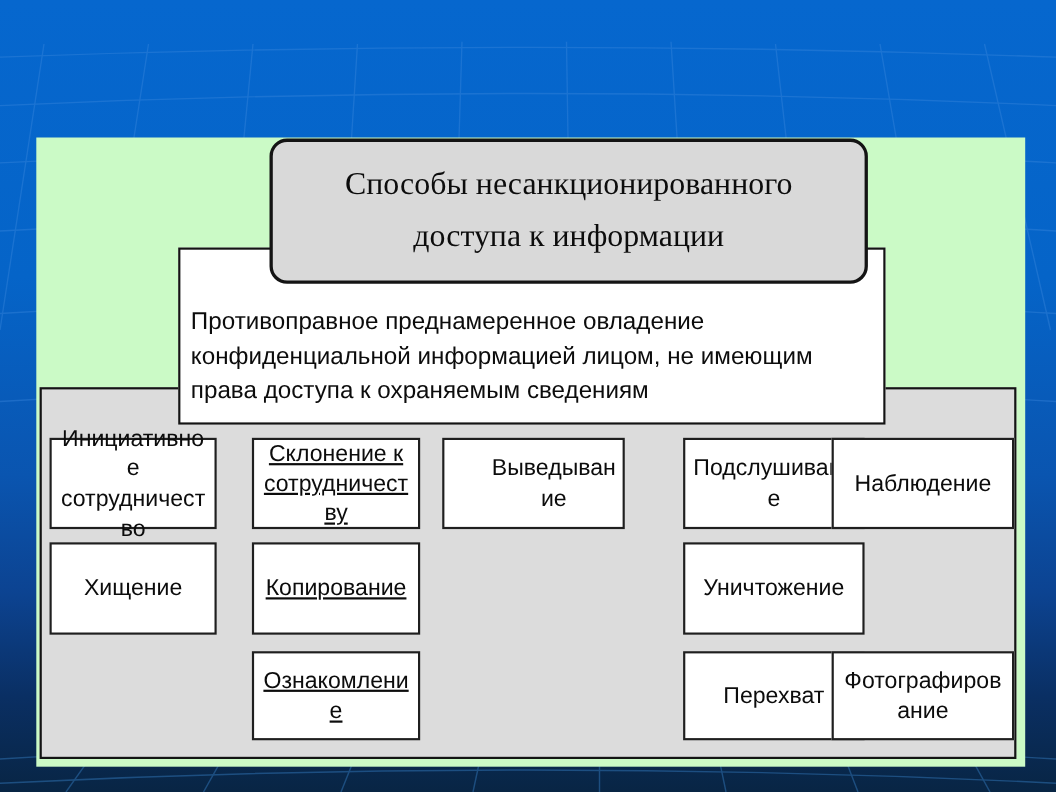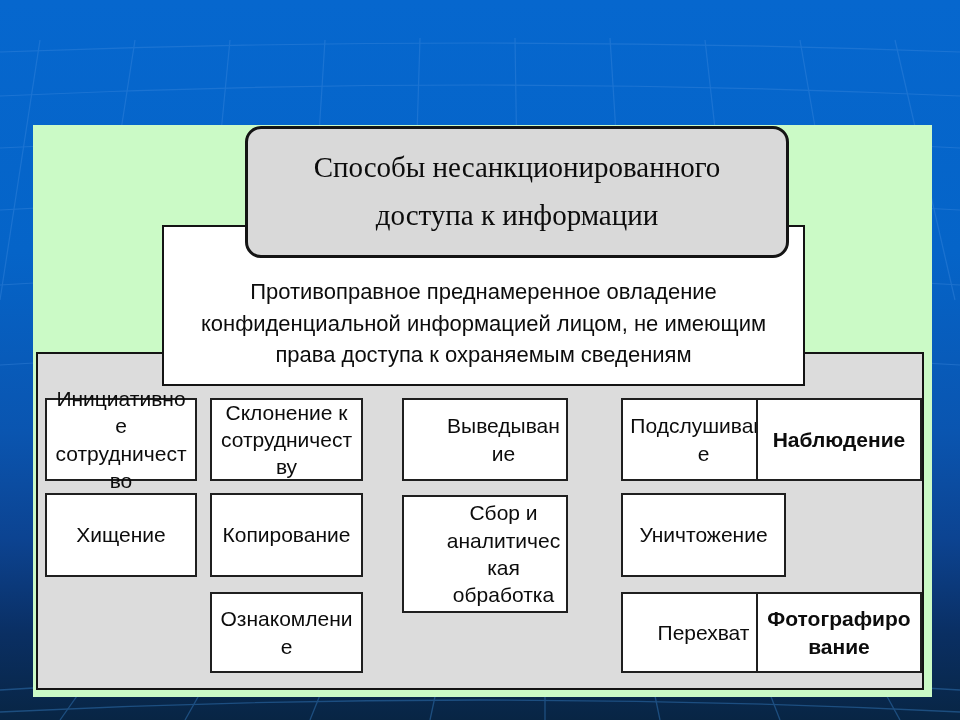--- a/index.html
+++ b/index.html
@@ -58,21 +58,21 @@
     background: var(--box-white);
     border: 2px solid var(--border-black);
     box-sizing: border-box;
     z-index: 3;
     display: flex;
     align-items: flex-end;
     justify-content: center;
   }
   .description-text {
     width: 620px;
-    text-align: center;
+    text-align: left;
     font-size: 22px;
     line-height: 1.42;
     color: #0c0c0c;
     padding-bottom: 14px;
   }
   
   .title-box {
     position: absolute;
     left: 209px; top: 126px;
     width: 544px; height: 132px;
@@ -106,24 +106,24 @@
     justify-content: center;
     text-align: center;
     font-size: 21px;
     line-height: 1.3;
     color: #0c0c0c;
     padding: 2px 4px;
     overflow-wrap: break-word;
   }
   .cell > span { width: 100%; overflow-wrap: break-word; }
   .c1 { left: 45px;  width: 152px; }
-  .c2 { left: 210px; width: 153px; }
+  .c2 { left: 229px; width: 153px; text-decoration: underline; }
   .c3 { left: 402px; width: 166px; padding-left: 41px; }
   .c4 { left: 578px; width: 165px; margin-left: 43px; }
-  .c5 { left: 756px; width: 166px; font-weight: bold; }
+  .c5 { left: 756px; width: 166px; }
   .r1 { top: 398px; height: 83px; }
   .r2 { top: 493px; height: 84px; }
   .r2tall { top: 495px; height: 118px; }
   .r3 { top: 592px; height: 81px; }
 </style>
 </head>
 <body>
 
 <div class="stage">
 
@@ -187,23 +187,20 @@
   <div class="cell c5 r1">
       <span>Наблюдение</span>
     </div>
 
   <div class="cell c1 r2">
       <span>Хищение</span>
     </div>
   <div class="cell c2 r2">
       <span>Копирование</span>
     </div>
-  <div class="cell c3 r2tall">
-      <span>Сбор и аналитическая обработка</span>
-    </div>
   <div class="cell c4 r2">
       <span>Уничтожение</span>
     </div>
 
   <div class="cell c2 r3">
       <span>Ознакомление</span>
     </div>
   <div class="cell c4 r3">
       <span>Перехват</span>
     </div>

